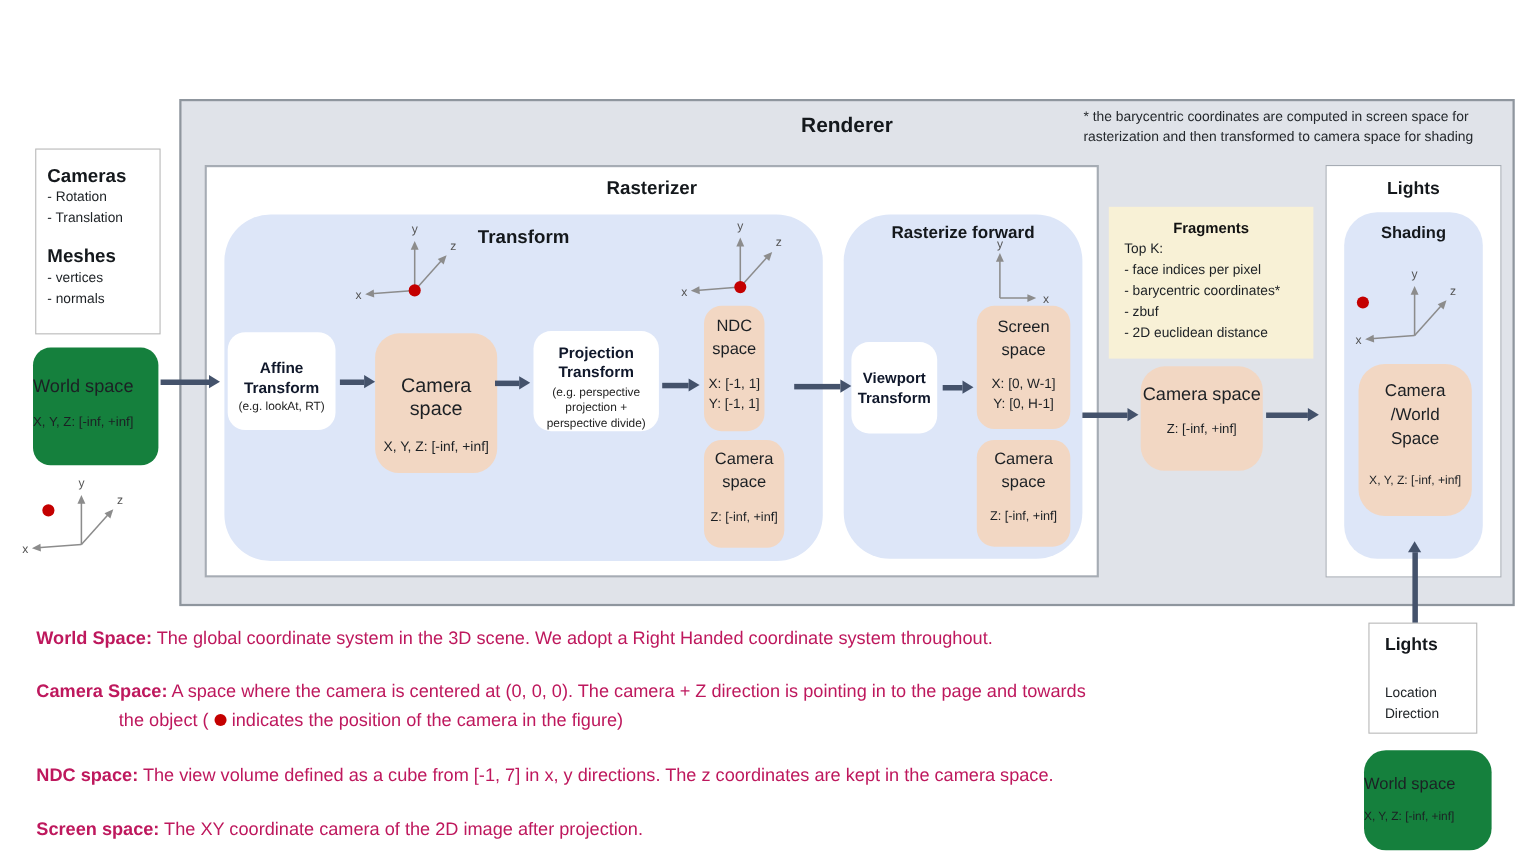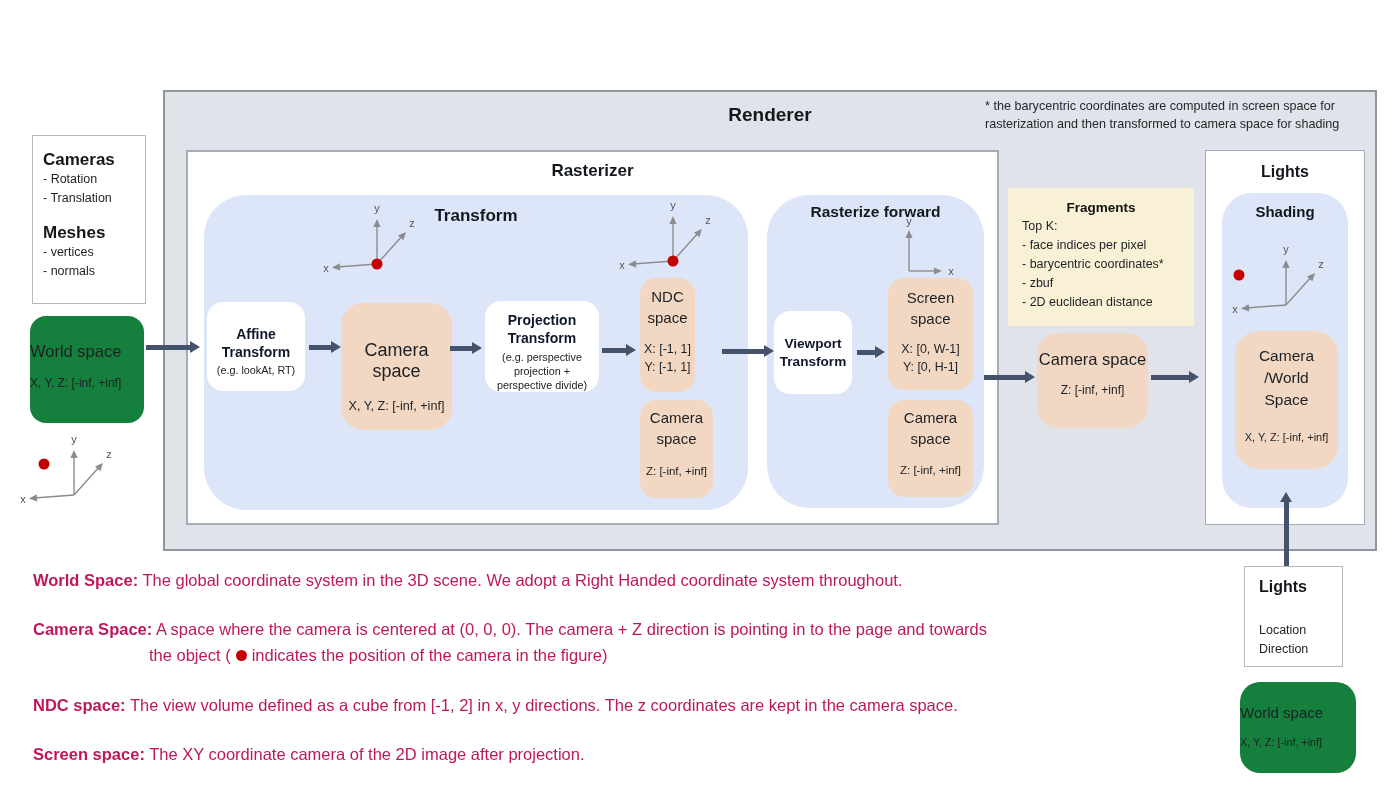--- a/index.html
+++ b/index.html
@@ -259,26 +259,26 @@
 
   <div class="abs definition" style="left:33px; top:571px;">
     <b>World Space:</b>
     <span>The global coordinate system in the 3D scene. We adopt a Right Handed coordinate system throughout.</span>
   </div>
   <div class="abs definition" style="left:33px; top:620px;">
     <div>
       <b>Camera Space:</b>
       <span>A space where the camera is centered at (0, 0, 0). The camera + Z direction is pointing in to the page and towards</span>
     </div>
-    <div style="margin-left:116px; margin-top:7px;">
+    <div style="margin-left:75px; margin-top:7px;">
       <span>the object (</span><span class="inline-dot"></span><span>indicates the position of the camera in the figure)</span>
     </div>
   </div>
   <div class="abs definition" style="left:33px; top:696px;">
     <b>NDC space:</b>
-    <span>The view volume defined as a cube from [-1, 2] in x, y directions. The z coordinates are kept in the camera space.</span>
+    <span>The view volume defined as a cube from [-1, 7] in x, y directions. The z coordinates are kept in the camera space.</span>
   </div>
   <div class="abs definition" style="left:33px; top:745px;">
     <b>Screen space:</b>
     <span>The XY coordinate camera of the 2D image after projection.</span>
   </div>
 
 </div>
 
 </body></html>

